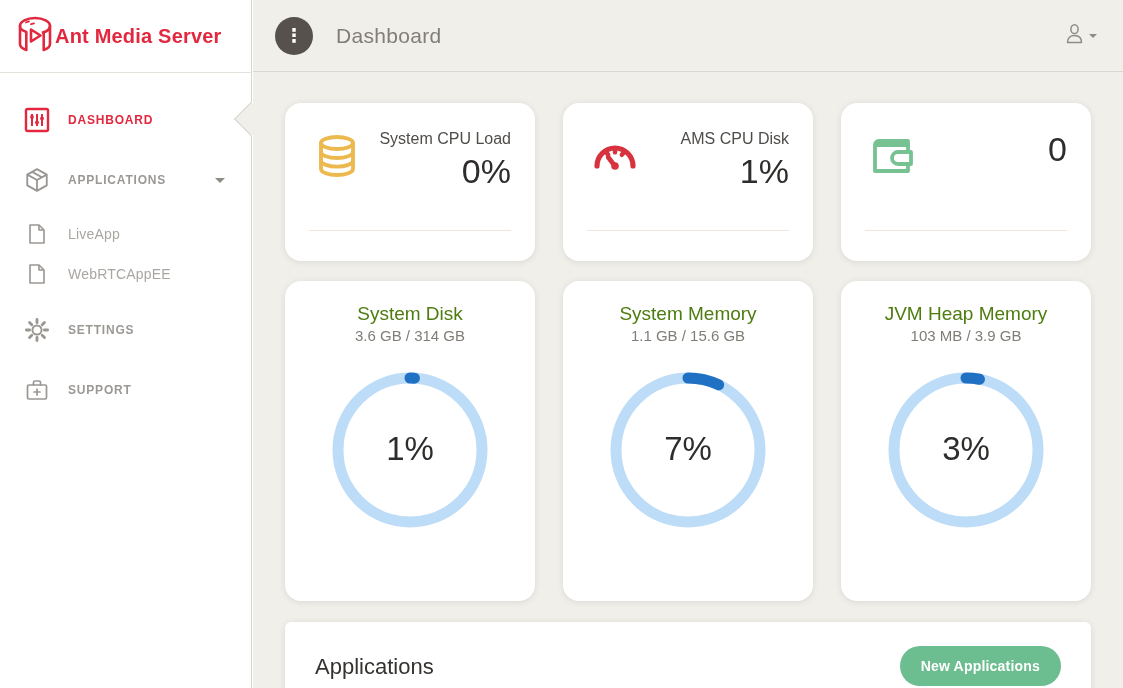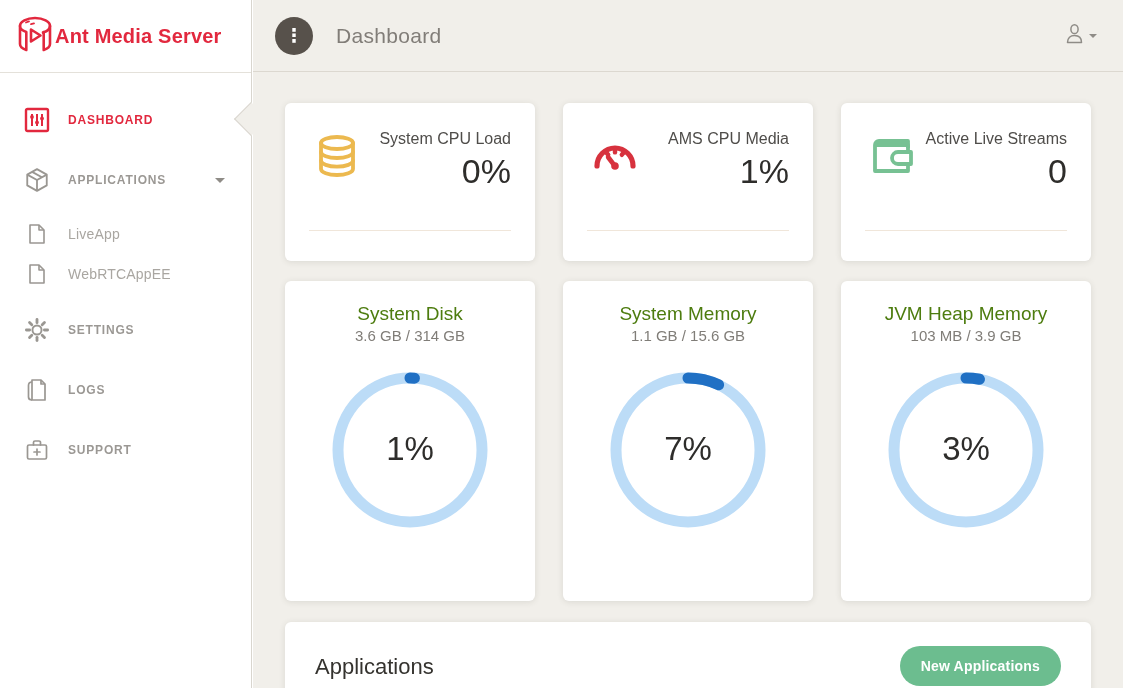--- a/index.html
+++ b/index.html
@@ -40,21 +40,21 @@
   .header{height:72px;border-bottom:1px solid #dcd8d0;display:flex;align-items:center;padding:0 26px 0 22px;}
   .menu-circle{width:38px;height:38px;border-radius:50%;background:#57514b;color:#fff;display:flex;align-items:center;justify-content:center;cursor:pointer;flex:none;}
   .menu-circle span{font-size:19px;line-height:1;letter-spacing:0;font-weight:700;}
   .page-title{margin-left:23px;font-size:21px;color:#817d78;letter-spacing:.3px;}
   .user-box{margin-left:auto;display:flex;align-items:center;cursor:pointer;color:#8f8c87;}
   .user-caret{margin-left:4px;width:0;height:0;border-left:4px solid transparent;border-right:4px solid transparent;border-top:4px solid #8f8c87;}
 
   .content{padding:31px 32px 0 32px;}
   .grid{display:grid;grid-template-columns:repeat(3,250px);gap:28px;}
 
-  .card{background:#fff;border-radius:6px;box-shadow:0 1px 6px rgba(60,55,45,.12);}
+  .card{background:#fff;border-radius:16px;box-shadow:0 1px 6px rgba(60,55,45,.12);}
   .stat-card{height:158px;position:relative;padding:25px 24px 0 28px;display:flex;}
   .stat-icon{width:50px;margin-top:4px;flex:none;}
   .stat-text{flex:1;text-align:right;}
   .stat-title{font-size:16px;color:#4f4d4a;line-height:1.38;}
   .stat-value{font-size:34px;color:#2e2d2b;margin-top:2px;}
   .stat-divider{position:absolute;left:24px;right:24px;bottom:30px;height:1px;background:var(--card-divider);}
 
   .gauge-row{margin-top:20px;}
   .gauge-card{height:320px;text-align:center;padding-top:22px;}
   .gauge-title{font-size:19px;color:#4d7c0f;}
@@ -147,30 +147,20 @@
             <line x1="5.1" y1="5.1" x2="7.2" y2="7.2"></line>
               <line x1="16.8" y1="16.8" x2="18.9" y2="18.9"></line>
             <line x1="5.1" y1="18.9" x2="7.2" y2="16.8"></line>
               <line x1="16.8" y1="7.2" x2="18.9" y2="5.1"></line>
           </g>
         </svg>
       </span>
       <span class="nav-label">SETTINGS</span>
     </div>
 
-    <div class="nav-item" style="margin-top:20px;">
-      <span class="nav-icon">
-        <svg width="24" height="24" viewBox="0 0 24 24" fill="none" stroke="currentColor" stroke-width="1.7" stroke-linejoin="round">
-          <path d="M7 2 H16 L20 6 V22 H7 Z"></path>
-          <path d="M16 2 V6 H20"></path>
-          <path d="M7 4 C4.8 4 3.5 5.3 3.5 7.5 V19 C3.5 20.8 4.8 22 7 22"></path>
-        </svg>
-      </span>
-      <span class="nav-label">LOGS</span>
-    </div>
 
     <div class="nav-item" style="margin-top:20px;">
       <span class="nav-icon">
         <svg width="24" height="24" viewBox="0 0 24 24" fill="none" stroke="currentColor" stroke-width="1.7" stroke-linejoin="round" stroke-linecap="round">
           <rect x="2.5" y="7" width="19" height="14" rx="1.5"></rect>
           <path d="M8.5 7 V4.5 A1.5 1.5 0 0 1 10 3 H14 A1.5 1.5 0 0 1 15.5 4.5 V7"></path>
           <line x1="12" y1="11" x2="12" y2="17"></line>
           <line x1="9" y1="14" x2="15" y2="14"></line>
         </svg>
       </span>
@@ -223,36 +213,35 @@
           <svg width="48" height="48" viewBox="0 0 24 24" fill="none" stroke="#d7323e" stroke-width="2.2" stroke-linecap="round">
             <path d="M3 17 A9 9 0 0 1 21 17" stroke-width="2.6"></path>
             <line x1="12" y1="8.2" x2="12" y2="10.2"></line>
             <line x1="7.4" y1="10" x2="8.6" y2="11.4"></line>
             <line x1="16.6" y1="10" x2="15.4" y2="11.4"></line>
             <line x1="11.8" y1="16.8" x2="8.6" y2="12.6" stroke-width="2.4"></line>
             <circle cx="12" cy="17" r="1.9" fill="#d7323e" stroke="none"></circle>
           </svg>
         </div>
         <div class="stat-text">
-          <div class="stat-title">AMS CPU Media</div>
+          <div class="stat-title">AMS CPU Disk</div>
           <div class="stat-value">1%</div>
         </div>
         <div class="stat-divider"></div>
       </div>
 
       <div class="card stat-card">
         <div class="stat-icon">
           <svg width="48" height="48" viewBox="0 0 24 24" fill="none" stroke="#77c193" stroke-width="1.9" stroke-linejoin="round">
             <path d="M3 6.5 H19.5 V10 M3 6.5 V19.5 H19.5 V16"></path>
             <path d="M3 6.5 C3 5.4 3.9 4.5 5 4.5 H19.5 V8"></path>
             <path d="M21 10 H14.5 A3 3 0 0 0 14.5 16 H21 Z"></path>
           </svg>
         </div>
         <div class="stat-text">
-          <div class="stat-title">Active Live Streams</div>
           <div class="stat-value">0</div>
         </div>
         <div class="stat-divider"></div>
       </div>
     </div>
 
     <div class="grid gauge-row">
 
       <div class="card gauge-card">
         <div class="gauge-title">System Disk</div>

